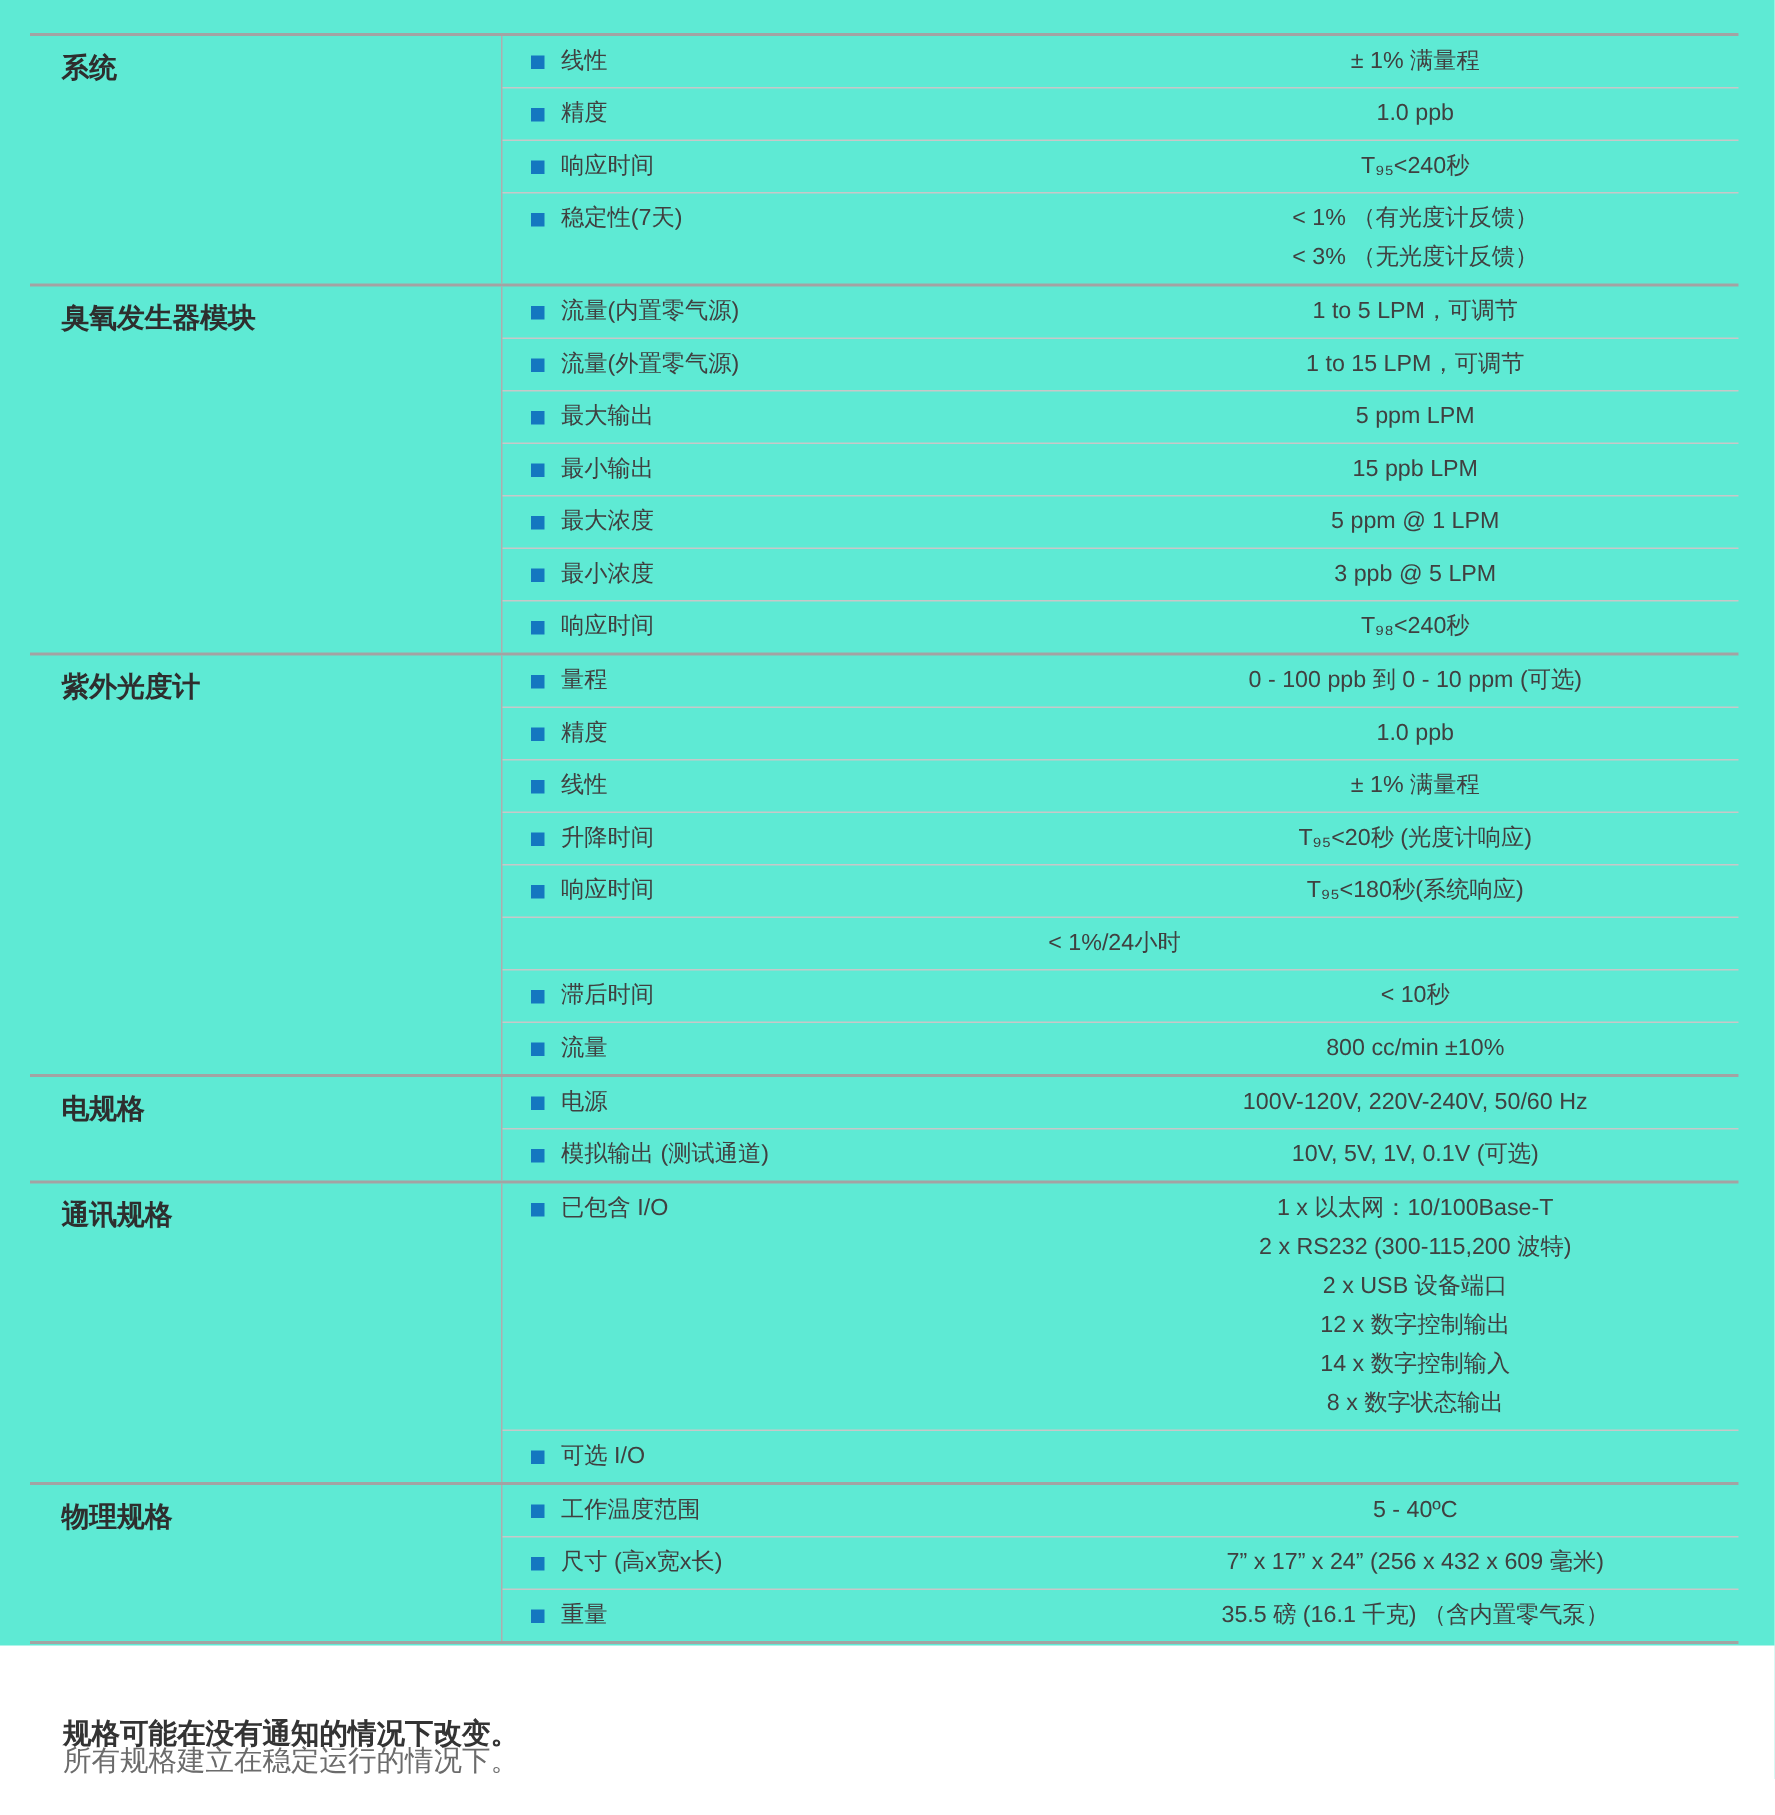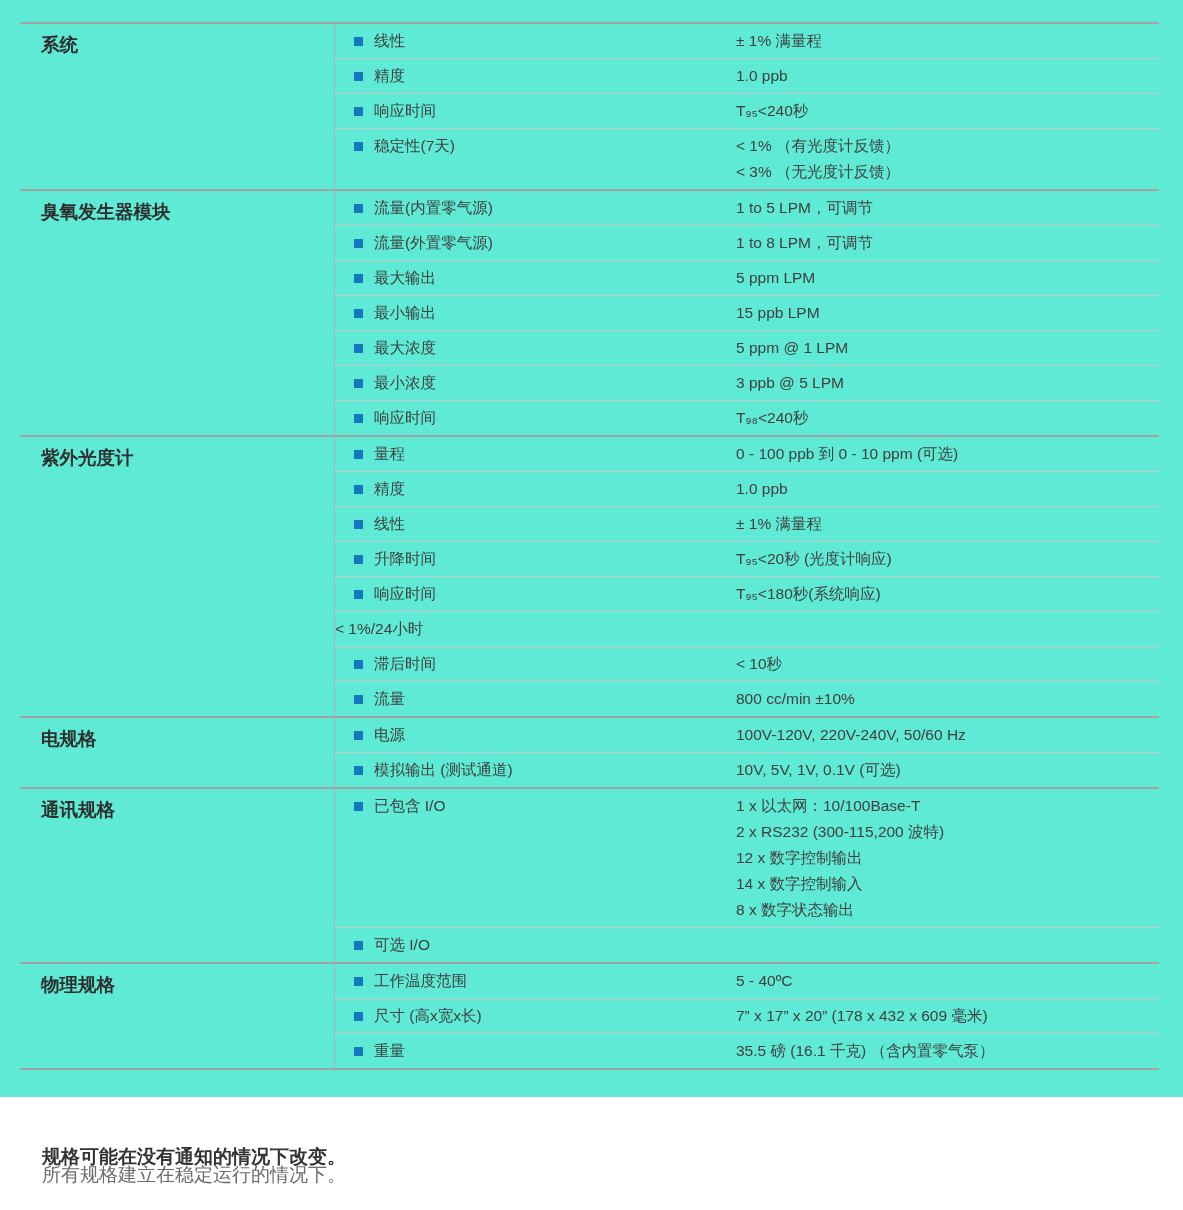--- a/index.html
+++ b/index.html
@@ -18,21 +18,21 @@
     border-bottom: 2px solid #a3a3a3;
   }
   .spec-section { display: flex; border-top: 2px solid #a3a3a3; }
   .category {
     width: 315px; min-width: 315px;
     padding: 9px 10px 0 21px;
     font-size: 18.5px; line-height: 1.3;
     color: #2e2e2e; font-weight: 600;
     border-right: 1px solid #aeaeae;
   }
-  .rows { flex: 1; display: flex; flex-direction: column; }
+  .rows { flex: 1; display: flex; flex-direction: column; text-align: center; }
   .row {
     display: flex; align-items: flex-start;
     border-bottom: 1px solid #c8c8c8;
     padding: 4px 0;
   }
   .row:last-child { border-bottom: none; }
   .param {
     width: 401px; min-width: 401px;
     padding-left: 19px;
     display: flex; align-items: flex-start; gap: 11px;
@@ -112,21 +112,21 @@
             <div class="value">
               <div class="value-line">1 to 5 LPM，可调节</div>
             </div>
           </div>
           <div class="row">
             <div class="param">
               <span class="bullet"></span>
               <span class="param-label">流量(外置零气源)</span>
             </div>
             <div class="value">
-              <div class="value-line">1 to 8 LPM，可调节</div>
+              <div class="value-line">1 to 15 LPM，可调节</div>
             </div>
           </div>
           <div class="row">
             <div class="param">
               <span class="bullet"></span>
               <span class="param-label">最大输出</span>
             </div>
             <div class="value">
               <div class="value-line">5 ppm LPM</div>
             </div>
@@ -269,20 +269,21 @@
         <div class="category">通讯规格</div>
         <div class="rows">
           <div class="row">
             <div class="param">
               <span class="bullet"></span>
               <span class="param-label">已包含 I/O</span>
             </div>
             <div class="value">
               <div class="value-line">1 x 以太网：10/100Base-T</div>
               <div class="value-line">2 x RS232 (300-115,200 波特)</div>
+              <div class="value-line">2 x USB 设备端口</div>
               <div class="value-line">12 x 数字控制输出</div>
               <div class="value-line">14 x 数字控制输入</div>
               <div class="value-line">8 x 数字状态输出</div>
             </div>
           </div>
           <div class="row">
             <div class="param">
               <span class="bullet"></span>
               <span class="param-label">可选 I/O</span>
             </div>
@@ -300,21 +301,21 @@
             <div class="value">
               <div class="value-line">5 - 40ºC</div>
             </div>
           </div>
           <div class="row">
             <div class="param">
               <span class="bullet"></span>
               <span class="param-label">尺寸 (高x宽x长)</span>
             </div>
             <div class="value">
-              <div class="value-line">7” x 17” x 20” (178 x 432 x 609 毫米)</div>
+              <div class="value-line">7” x 17” x 24” (256 x 432 x 609 毫米)</div>
             </div>
           </div>
           <div class="row">
             <div class="param">
               <span class="bullet"></span>
               <span class="param-label">重量</span>
             </div>
             <div class="value">
               <div class="value-line">35.5 磅 (16.1 千克) （含内置零气泵）</div>
             </div>

